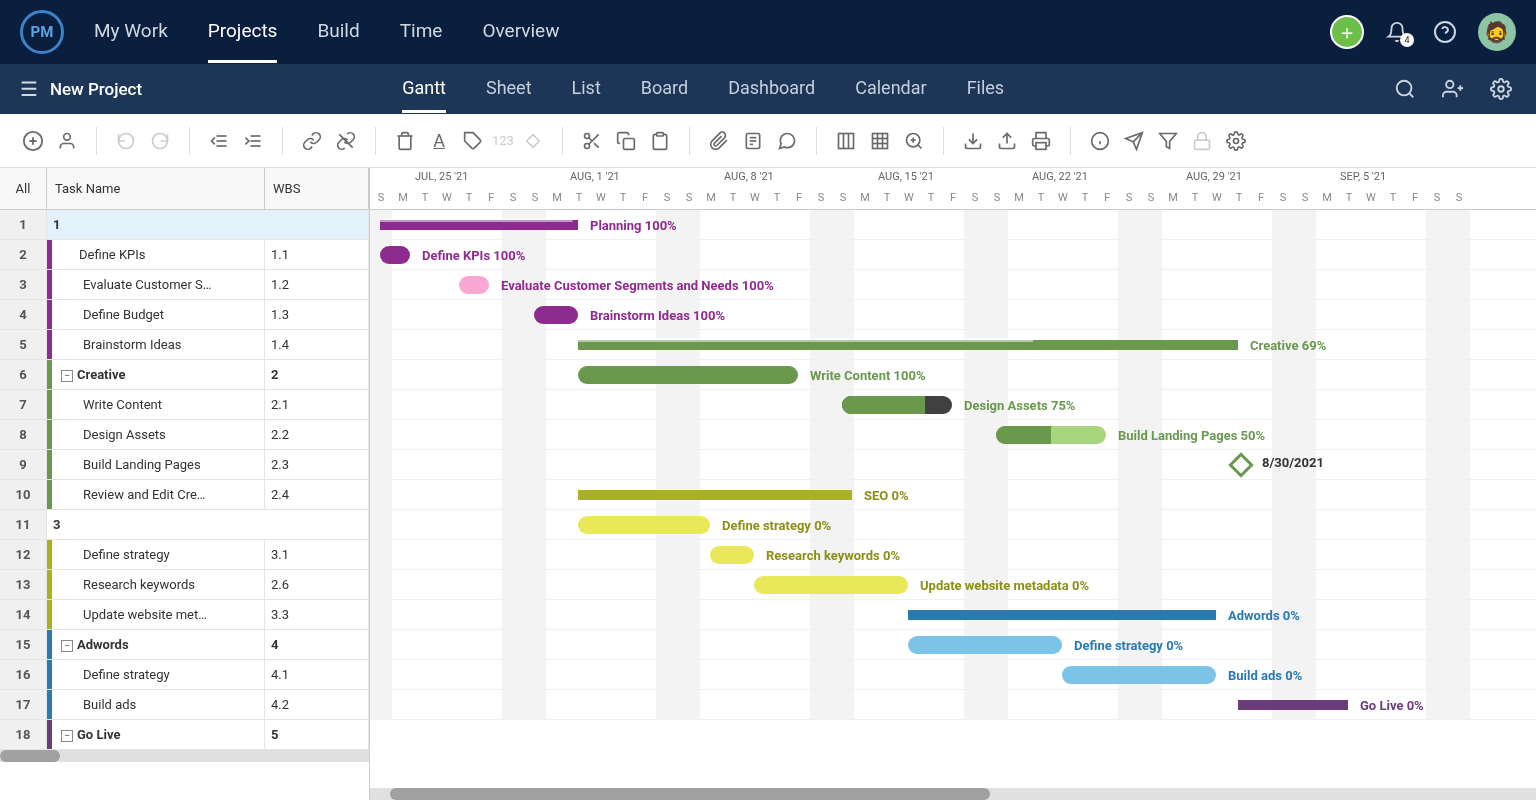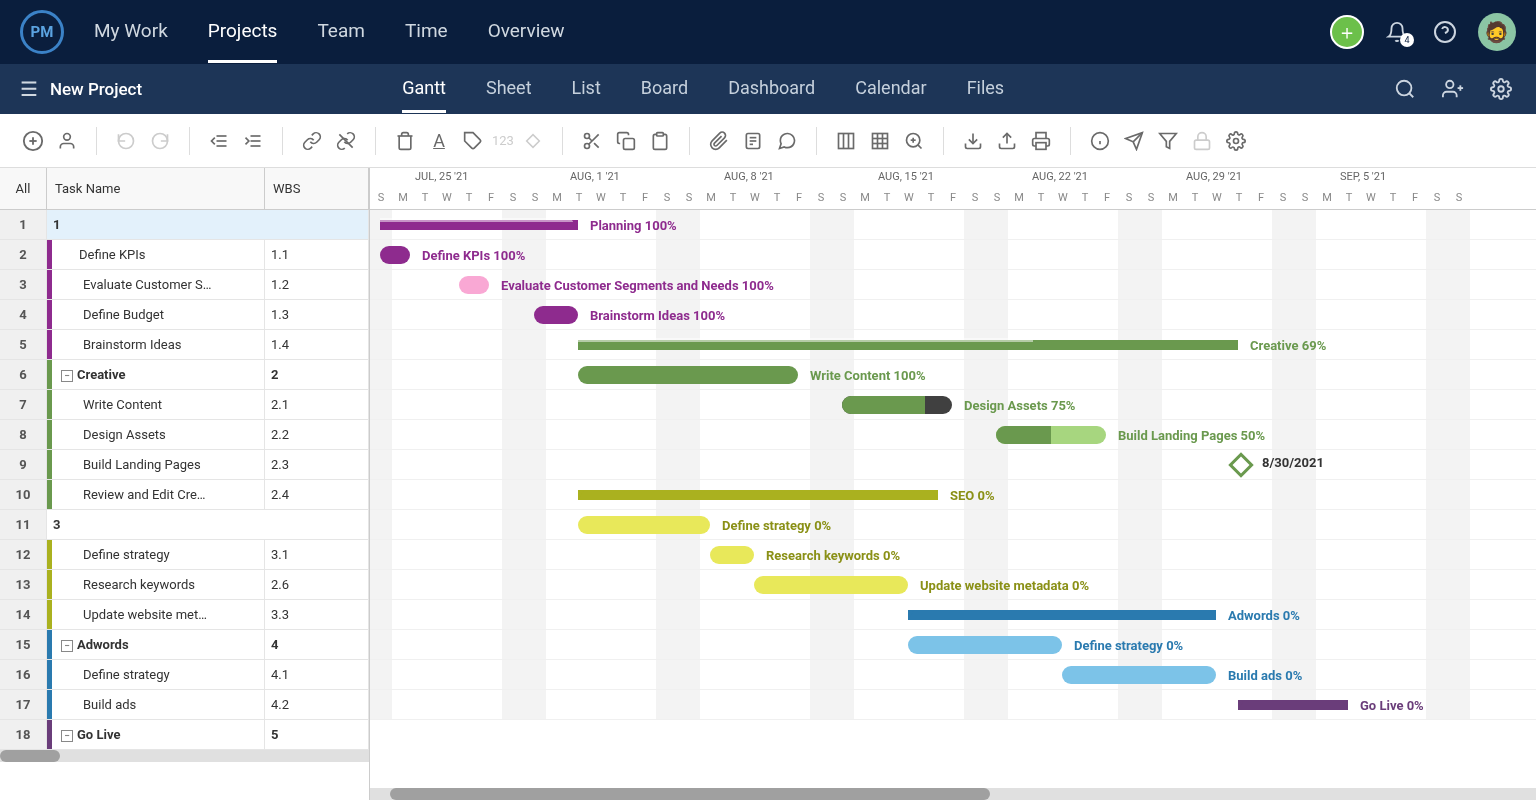--- a/index.html
+++ b/index.html
@@ -83,21 +83,21 @@
 svg { display:block; }
 </style>
 </head>
 <body>
 
 <div class="topnav">
   <div class="logo">PM</div>
   <div class="topnav-links" id="topnav-links">
       <div class="topnav-link">My Work</div>
       <div class="topnav-link active">Projects</div>
-      <div class="topnav-link">Team</div>
+      <div class="topnav-link">Build</div>
       <div class="topnav-link">Time</div>
       <div class="topnav-link">Overview</div>
     </div>
   <div class="topnav-right">
     <div class="add-btn">＋</div>
     <div class="icon-btn">
       <svg width="22" height="22" viewBox="0 0 24 24" fill="none" stroke="currentColor" stroke-width="2">
           <path d="M18 8a6 6 0 10-12 0c0 7-3 9-3 9h18s-3-2-3-9M13.7 21a2 2 0 01-3.4 0"></path>
         </svg>
       <span class="badge">4</span>
@@ -753,21 +753,21 @@
           <div class="weekend" style="left: 440px;"></div>
           <div class="weekend" style="left: 462px;"></div>
           <div class="weekend" style="left: 594px;"></div>
           <div class="weekend" style="left: 616px;"></div>
           <div class="weekend" style="left: 748px;"></div>
           <div class="weekend" style="left: 770px;"></div>
           <div class="weekend" style="left: 902px;"></div>
           <div class="weekend" style="left: 924px;"></div>
           <div class="weekend" style="left: 1056px;"></div>
           <div class="weekend" style="left: 1078px;"></div>
-          <div class="gbar summary" style="left: 208px; width: 360px; background: rgb(170, 177, 31); color: rgb(170, 177, 31);">
+          <div class="gbar summary" style="left: 208px; width: 274px; background: rgb(170, 177, 31); color: rgb(170, 177, 31);">
             <div class="gbar-label" style="color: rgb(138, 144, 22);">SEO  0%</div>
           </div>
         </div>
         <div class="grow">
           <div class="weekend" style="left: 0px;"></div>
           <div class="weekend" style="left: 132px;"></div>
           <div class="weekend" style="left: 154px;"></div>
           <div class="weekend" style="left: 286px;"></div>
           <div class="weekend" style="left: 308px;"></div>
           <div class="weekend" style="left: 440px;"></div>

